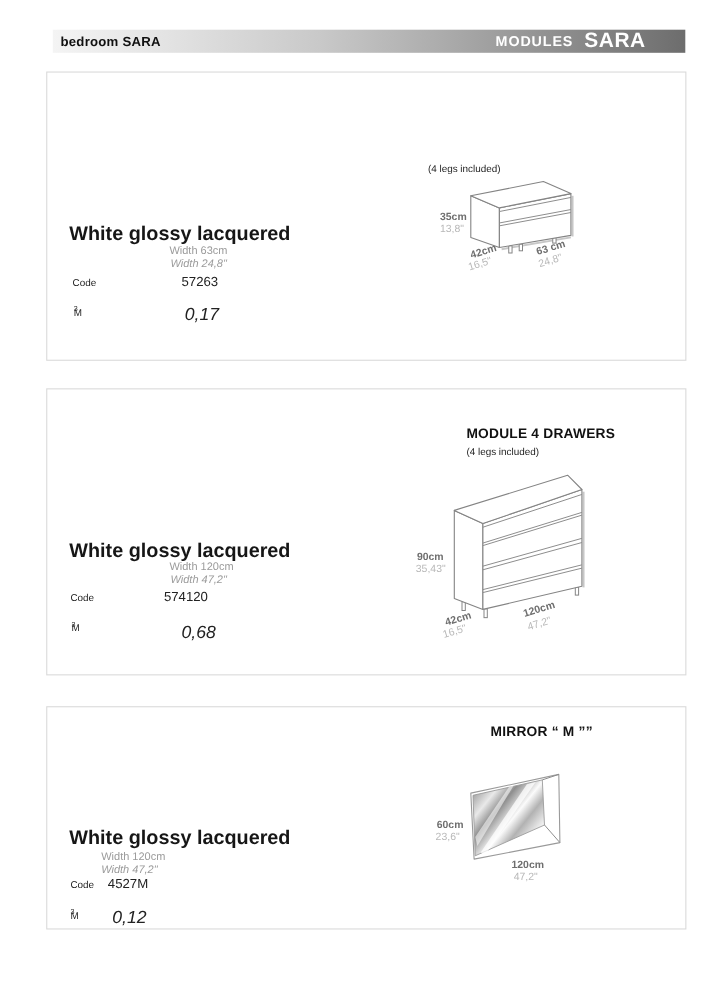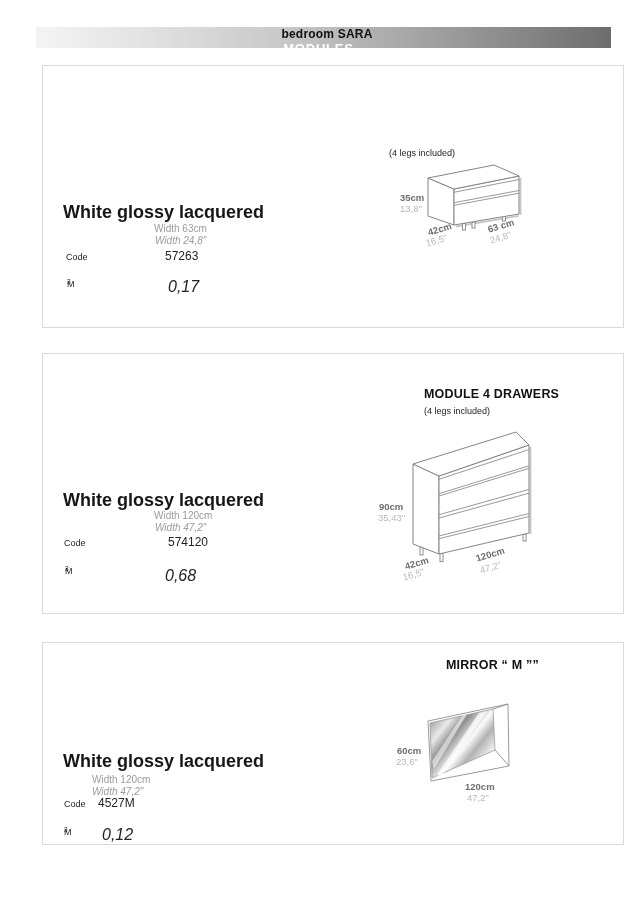--- a/index.html
+++ b/index.html
@@ -3,23 +3,23 @@
 <meta charset="utf-8">
 <style>
   html,body{margin:0;padding:0;background:#ffffff;}
   .page{
     position:relative;width:640px;height:905px;background:#ffffff;
     font-family:"Liberation Sans","DejaVu Sans",sans-serif;
     color:#1a1a1a;overflow:hidden;
   }
   
   .titlebar{
-    position:absolute;left:36px;top:27px;width:575px;height:21px;
+    position:absolute;left:48px;top:27px;width:575px;height:21px;
     background:linear-gradient(90deg,#f4f4f4 0%,#e3e3e3 18%,#c9c9c9 42%,#a8a8a8 64%,#8b8b8b 82%,#6d6d6d 100%);
-    display:flex;align-items:center;flex-direction:column;
+    display:flex;align-items:center;
   }
   .titlebar .left{font-size:12px;font-weight:bold;color:#111;padding-left:7px;letter-spacing:.2px;}
   .titlebar .spacer{flex:1;}
   .titlebar .modules{font-size:13px;font-weight:bold;color:#fff;letter-spacing:.8px;margin-right:10px;}
   .titlebar .back{font-size:19px;font-weight:bold;color:#fff;letter-spacing:.5px;margin-right:36px;}
   
   .panel{position:absolute;left:42px;width:580px;background:#fff;border:1px solid #dadada;}
   #p1{top:65px;height:261px;}
   #p2{top:353px;height:259px;}
   #p3{top:642px;height:201px;}
@@ -52,21 +52,21 @@
   #p1 .d-d-cm{left:385px;top:161px;}
   #p1 .d-d-in{left:383px;top:172px;}
   #p1 .d-w-cm{left:445px;top:158px;}
   #p1 .d-w-in{left:447px;top:169px;}
   #p1 svg.drawing{left:373px;top:89px;width:130px;height:85px;}
   
   #p2 .finish{left:20px;top:136px;}
   #p2 .wm{left:111px;top:156px;}
   #p2 .wi{left:112px;top:168px;}
   #p2 .codeL{left:21px;top:184px;}
-  #p2 .codeV{left:125px;top:181px;}
+  #p2 .codeV{left:106px;top:181px;}
   #p2 .volL{left:22px;top:212px;}
   #p2 .volV{left:122px;top:213px;}
   #p2 .ptitle{left:381px;top:33px;}
   #p2 .psub{left:381px;top:52px;}
   #p2 .d-h-cm{left:336px;top:147px;}
   #p2 .d-h-in{left:335px;top:158px;}
   #p2 .d-d-cm{left:362px;top:207px;}
   #p2 .d-d-in{left:360px;top:218px;}
   #p2 .d-w-cm{left:433px;top:199px;}
   #p2 .d-w-in{left:437px;top:211px;}

